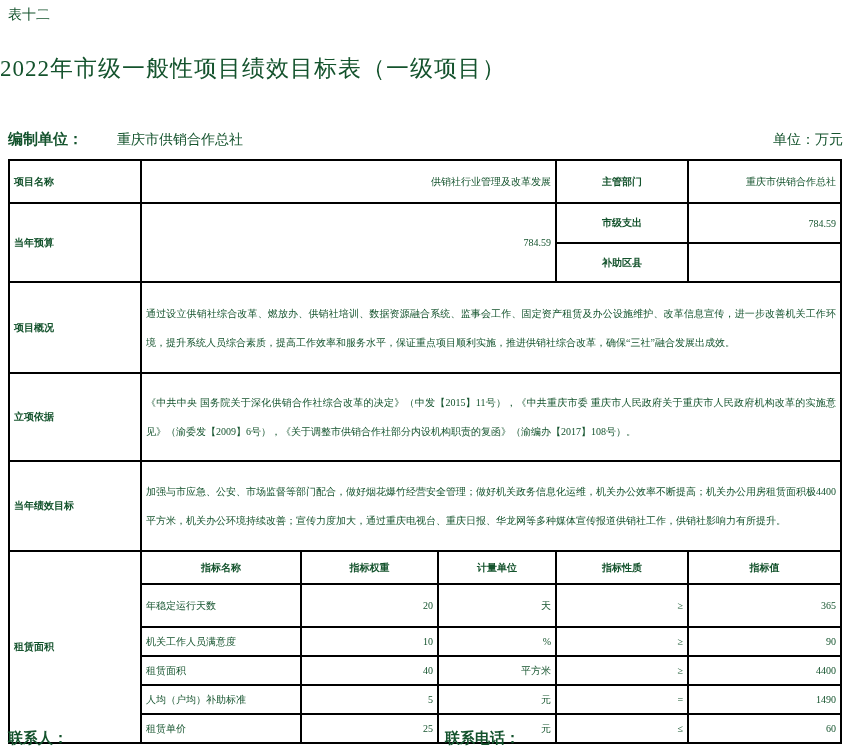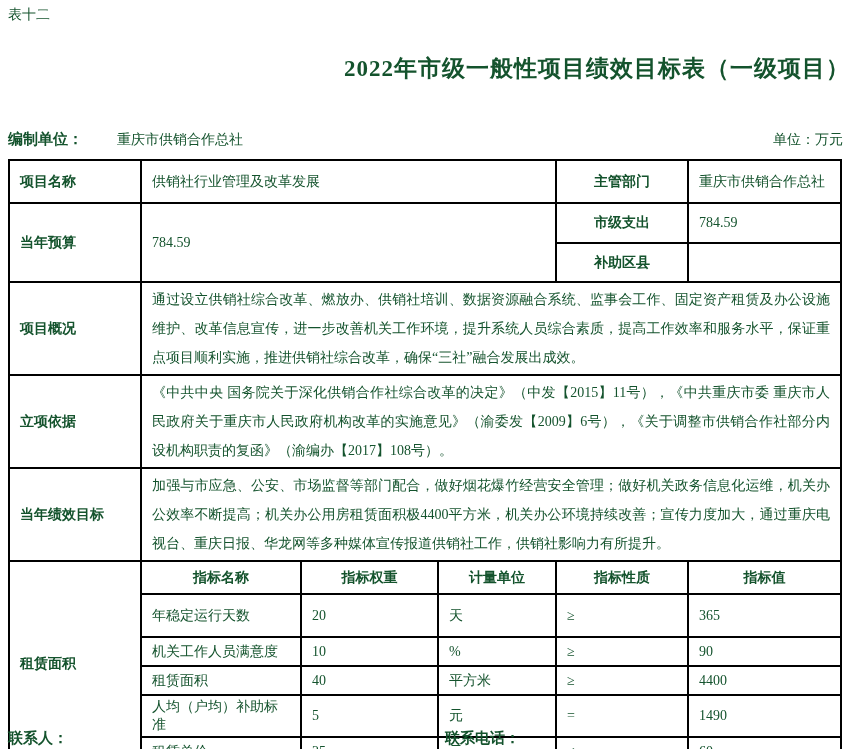--- a/index.html
+++ b/index.html
@@ -15,57 +15,56 @@
   }
   .table-tag {
     position: absolute;
     left: 8px; top: 6px;
     font-size: 14px;
   }
   .doc-title {
     position: absolute;
     left: 0; top: 53px;
     width: 100%;
-    text-align: right;
+    text-align: left;
     font-size: 23px;
-    font-weight: bold;
+    font-weight: normal;
     letter-spacing: 1px;
-    padding-left: 24px;
   }
   .prep-row {
     position: absolute;
     left: 8px; right: 7px; top: 130px;
     height: 20px;
     font-size: 14px;
   }
   .prep-label { font-weight: bold; font-size: 15px; margin-top: 30px; }
   .prep-value { margin-left: 34px; font-size: 14px; }
   .unit-label { position: absolute; right: 0; top: 1px; font-size: 14px; }
 
   table.main {
     position: absolute;
     left: 8px; top: 159px;
     width: 832px;
     border-collapse: collapse;
     table-layout: fixed;
   }
   table.main td {
     border: 2px solid #000000;
-    font-size: 14px;
+    font-size: 10px;
     vertical-align: middle;
-    padding: 2px 10px;
+    padding: 2px 4px;
     overflow: hidden;
   }
   td.rowlabel {
     font-weight: bold;
     font-size: 15px;
     text-align: left;
     padding-left: 5px;
   }
-  td.center { text-align: left; }
+  td.center { text-align: right; }
   td.para {
     text-align: justify;
     line-height: 29px;
     padding: 3px 7px;
   }
   td.subhead {
     font-weight: bold;
     font-size: 15px;
     text-align: center;
     margin-top: 45px;

